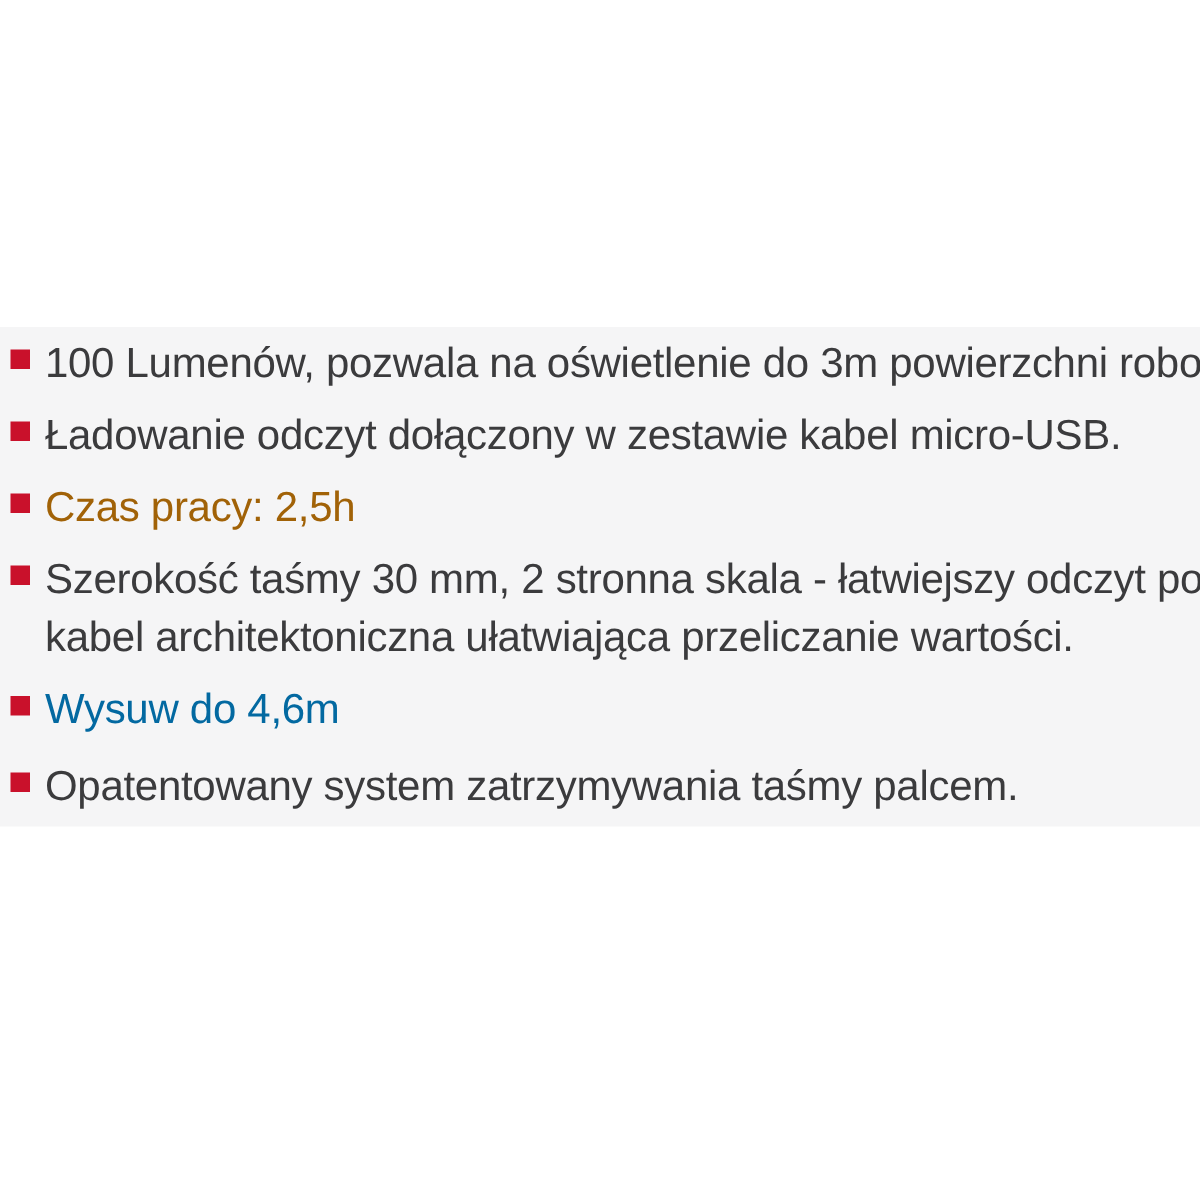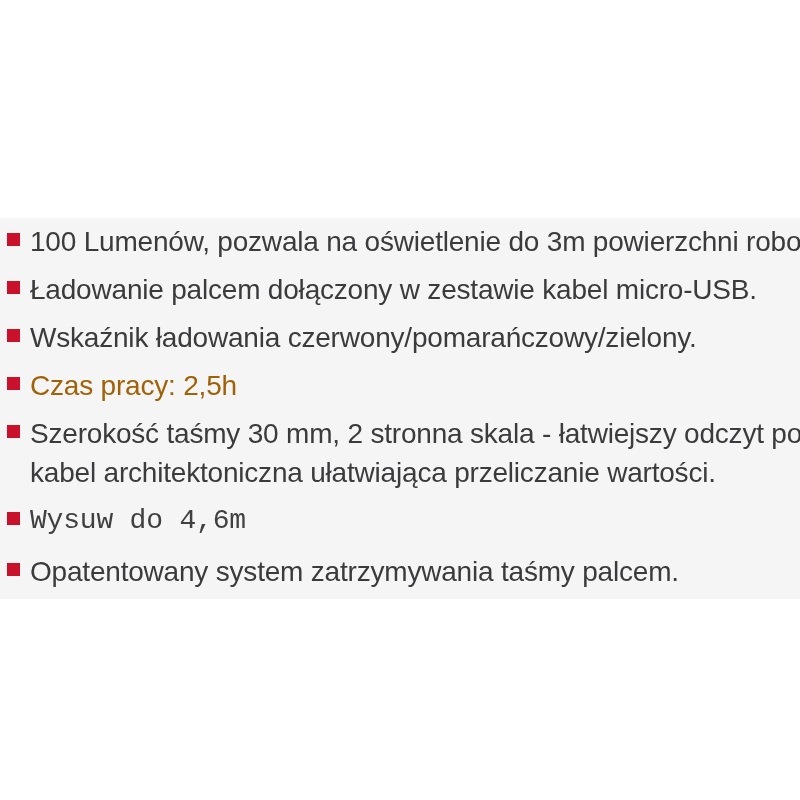--- a/index.html
+++ b/index.html
@@ -61,36 +61,32 @@
 <div class="top-spacer"></div>
 
 <div class="feature-panel" style="background: rgb(245, 245, 246);">
   <ul class="feature-list">
       <li style="color: rgb(59, 59, 61);">
         <span class="bullet" style="background: rgb(201, 17, 43);"></span>
         <span class="line">100 Lumenów, pozwala na oświetlenie do 3m powierzchni roboczej</span>
       </li>
       <li style="color: rgb(59, 59, 61);">
         <span class="bullet" style="background: rgb(201, 17, 43);"></span>
-        <span class="line">Ładowanie palcem dołączony w zestawie kabel micro-USB.</span>
-      </li>
-      <li style="color: rgb(59, 59, 61);">
-        <span class="bullet" style="background: rgb(201, 17, 43);"></span>
-        <span class="line">Wskaźnik ładowania czerwony/pomarańczowy/zielony.</span>
+        <span class="line">Ładowanie odczyt dołączony w zestawie kabel micro-USB.</span>
       </li>
       <li style="color: #a16207;">
         <span class="bullet" style="background: rgb(201, 17, 43);"></span>
         <span class="line">Czas pracy: 2,5h</span>
       </li>
       <li style="color: rgb(59, 59, 61);">
         <span class="bullet" style="background: rgb(201, 17, 43);"></span>
         <span class="line">Szerokość taśmy 30 mm, 2 stronna skala - łatwiejszy odczyt pomiaru oraz</span>
         <span class="line">kabel architektoniczna ułatwiająca przeliczanie wartości.</span>
       </li>
-      <li style="color: #404040; font-family: Liberation Mono, monospace;">
+      <li style="color: #0369a1;">
         <span class="bullet" style="background: rgb(201, 17, 43);"></span>
         <span class="line">Wysuw do 4,6m</span>
       </li>
       <li style="color: rgb(59, 59, 61);">
         <span class="bullet" style="background: rgb(201, 17, 43);"></span>
         <span class="line">Opatentowany system zatrzymywania taśmy palcem.</span>
       </li>
     </ul>
 </div>
 

